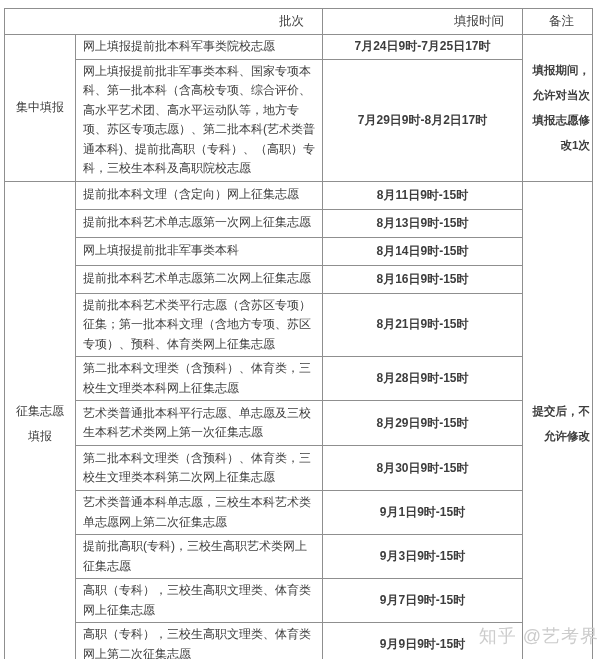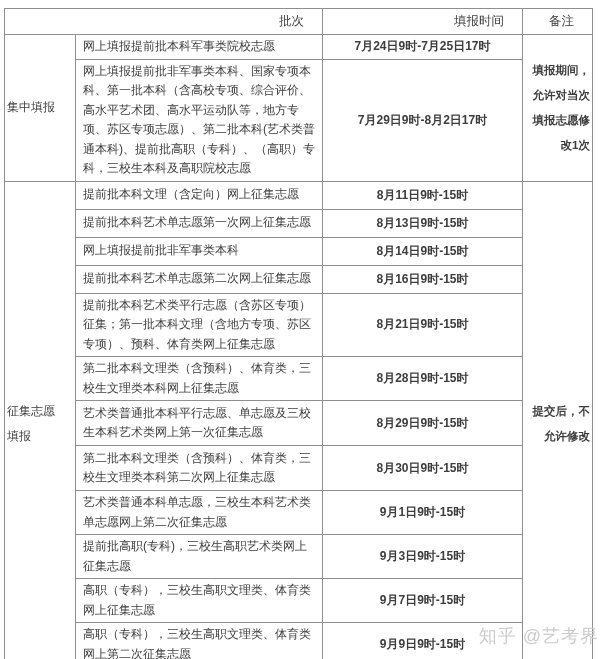--- a/index.html
+++ b/index.html
@@ -30,21 +30,21 @@
     text-align:right;padding:1px 18px;
   }
   td.batch{
     font-size:12px;line-height:19.5px;
     padding:2px 7px;text-align:left;
   }
   td.time{
     font-size:12px;font-weight:bold;text-align:center;padding:1px 2px;
   }
   td.group{
-    font-size:12px;
+    font-size:12px;text-align:center;
     white-space:pre-line;line-height:25px;padding:1px 2px;
   }
   td.remark{
     font-size:11.5px;font-weight:bold;text-align:right;
     line-height:25px;padding:1px 2px;
   }
   .watermark{
     position:absolute;right:1px;bottom:11px;
     font-size:18px;letter-spacing:1px;
     color:var(--watermark-color);

